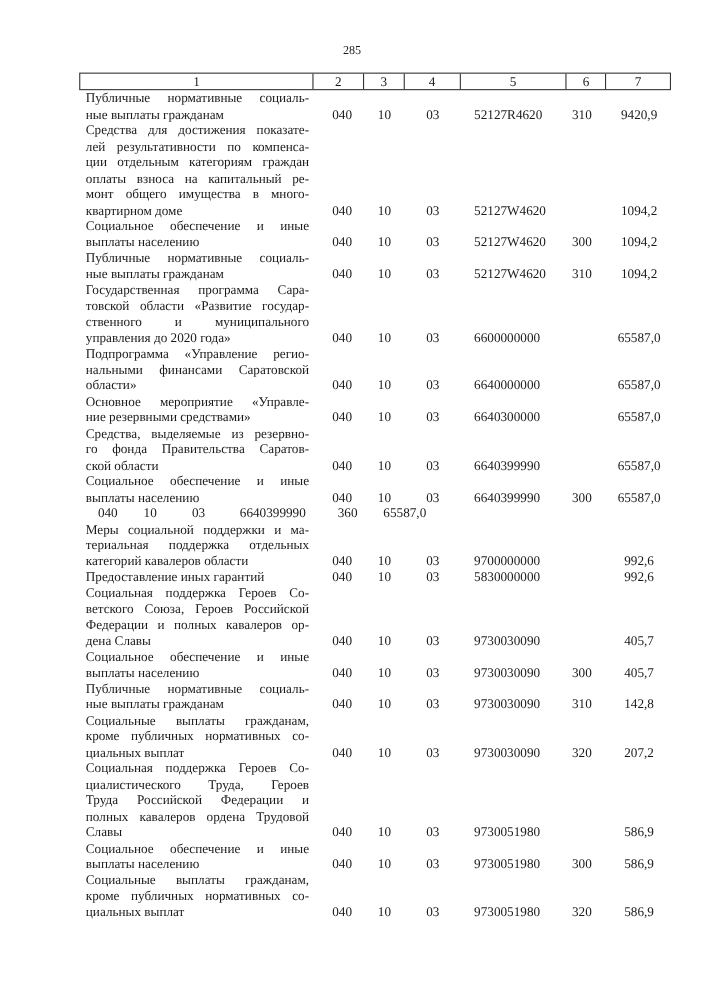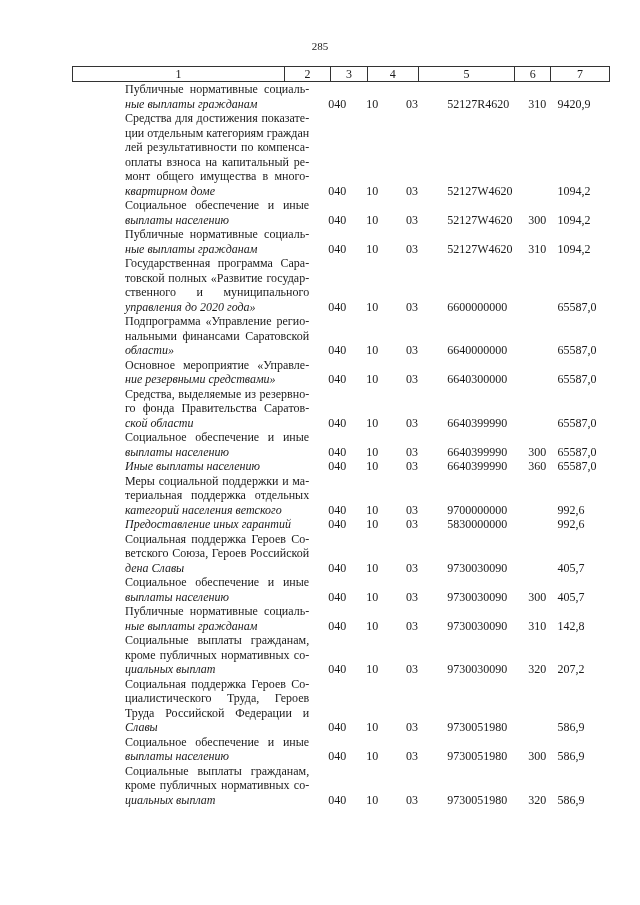--- a/index.html
+++ b/index.html
@@ -6,28 +6,28 @@
   body { width:640px; height:905px; position:relative; overflow:hidden;
          font-family:"Liberation Serif", "DejaVu Serif", serif; color:#1a1a1a; }
   .page-number { position:absolute; top:40px; left:0; width:640px; text-align:center; font-size:11px; }
   .table { position:absolute; left:72px; top:66px; width:538px; }
   .hdr { display:flex; height:16px; border:1px solid #333; box-sizing:border-box; font-size:12px; line-height:15px; }
   .hdr > div { text-align:center; border-right:1px solid #333; box-sizing:border-box; }
   .hdr > div:last-child { border-right:none; }
   .c1 { width:213px; } .c2 { width:46px; } .c3 { width:37px; } .c4 { width:51px; }
   .c5 { width:97px; } .c6 { width:36px; } .c7 { width:58px; }
   .row { display:flex; align-items:flex-end; font-size:12px; line-height:14.5px; }
-  .row .c1 { text-align:justify; text-align-last:left; padding-left:6px; box-sizing:border-box; padding-right:4px;margin-left:47px; }
+  .row .c1 { text-align:justify; text-align-last:left; padding-left:6px; box-sizing:border-box; padding-right:4px; }
   .row .c1 span.line { display:block; text-align:justify; text-align-last:justify; }
-  .row .c1 span.line.last { text-align-last:left;font-style:italic; }
+  .row .c1 span.line.last { text-align-last:left; }
   .row .num { text-align:center; padding-bottom:0; }
   .row .c2 { padding-left:6px; box-sizing:border-box; }
   .row .c5 { text-align:left; padding-left:12px; box-sizing:border-box; }
   .row .c6 { text-align:left; padding-left:4px; box-sizing:border-box;font-family:Liberation Serif, serif; }
-  .row .c7 { text-align:left; padding-right:0; }
+  .row .c7 { text-align:center; padding-right:0; }
 </style>
 </head>
 <body>
 
 <div class="page-number">285</div>
 
 <div class="table">
   <div class="hdr">
     <div class="c1">1</div>
     <div class="c2">2</div>
@@ -46,22 +46,22 @@
         <div class="c2 num">040</div>
         <div class="c3 num">10</div>
         <div class="c4 num">03</div>
         <div class="c5 num">52127R4620</div>
         <div class="c6 num">310</div>
         <div class="c7 num">9420,9</div>
       </div>
       <div class="row">
         <div class="c1">
           <span class="line">Средства для достижения показате-</span>
+          <span class="line">лей результативности по компенса-</span>
           <span class="line">ции отдельным категориям граждан</span>
-          <span class="line">лей результативности по компенса-</span>
           <span class="line">оплаты взноса на капитальный ре-</span>
           <span class="line">монт общего имущества  в много-</span>
           <span class="line last">квартирном доме</span>
         </div>
         <div class="c2 num">040</div>
         <div class="c3 num">10</div>
         <div class="c4 num">03</div>
         <div class="c5 num">52127W4620</div>
         <div class="c6 num"></div>
         <div class="c7 num">1094,2</div>
@@ -86,21 +86,21 @@
         <div class="c2 num">040</div>
         <div class="c3 num">10</div>
         <div class="c4 num">03</div>
         <div class="c5 num">52127W4620</div>
         <div class="c6 num">310</div>
         <div class="c7 num">1094,2</div>
       </div>
       <div class="row">
         <div class="c1">
           <span class="line">Государственная программа Сара-</span>
-          <span class="line">товской полных «Развитие государ-</span>
+          <span class="line">товской области «Развитие государ-</span>
           <span class="line">ственного и муниципального</span>
           <span class="line last">управления до 2020 года»</span>
         </div>
         <div class="c2 num">040</div>
         <div class="c3 num">10</div>
         <div class="c4 num">03</div>
         <div class="c5 num">6600000000</div>
         <div class="c6 num"></div>
         <div class="c7 num">65587,0</div>
       </div>
@@ -148,35 +148,32 @@
           <span class="line last">выплаты населению</span>
         </div>
         <div class="c2 num">040</div>
         <div class="c3 num">10</div>
         <div class="c4 num">03</div>
         <div class="c5 num">6640399990</div>
         <div class="c6 num">300</div>
         <div class="c7 num">65587,0</div>
       </div>
       <div class="row">
-        <div class="c1">
-          <span class="line last">Иные выплаты населению</span>
-        </div>
         <div class="c2 num">040</div>
         <div class="c3 num">10</div>
         <div class="c4 num">03</div>
         <div class="c5 num">6640399990</div>
         <div class="c6 num">360</div>
         <div class="c7 num">65587,0</div>
       </div>
       <div class="row">
         <div class="c1">
           <span class="line">Меры социальной поддержки и ма-</span>
           <span class="line">териальная поддержка отдельных</span>
-          <span class="line last">категорий населения ветского</span>
+          <span class="line last">категорий кавалеров области</span>
         </div>
         <div class="c2 num">040</div>
         <div class="c3 num">10</div>
         <div class="c4 num">03</div>
         <div class="c5 num">9700000000</div>
         <div class="c6 num"></div>
         <div class="c7 num">992,6</div>
       </div>
       <div class="row">
         <div class="c1">
@@ -186,20 +183,21 @@
         <div class="c3 num">10</div>
         <div class="c4 num">03</div>
         <div class="c5 num">5830000000</div>
         <div class="c6 num"></div>
         <div class="c7 num">992,6</div>
       </div>
       <div class="row">
         <div class="c1">
           <span class="line">Социальная поддержка Героев Со-</span>
           <span class="line">ветского Союза, Героев Российской</span>
+          <span class="line">Федерации и полных кавалеров ор-</span>
           <span class="line last">дена Славы</span>
         </div>
         <div class="c2 num">040</div>
         <div class="c3 num">10</div>
         <div class="c4 num">03</div>
         <div class="c5 num">9730030090</div>
         <div class="c6 num"></div>
         <div class="c7 num">405,7</div>
       </div>
       <div class="row">
@@ -237,20 +235,21 @@
         <div class="c4 num">03</div>
         <div class="c5 num">9730030090</div>
         <div class="c6 num">320</div>
         <div class="c7 num">207,2</div>
       </div>
       <div class="row">
         <div class="c1">
           <span class="line">Социальная поддержка Героев Со-</span>
           <span class="line">циалистического Труда, Героев</span>
           <span class="line">Труда Российской Федерации и</span>
+          <span class="line">полных кавалеров ордена Трудовой</span>
           <span class="line last">Славы</span>
         </div>
         <div class="c2 num">040</div>
         <div class="c3 num">10</div>
         <div class="c4 num">03</div>
         <div class="c5 num">9730051980</div>
         <div class="c6 num"></div>
         <div class="c7 num">586,9</div>
       </div>
       <div class="row">

